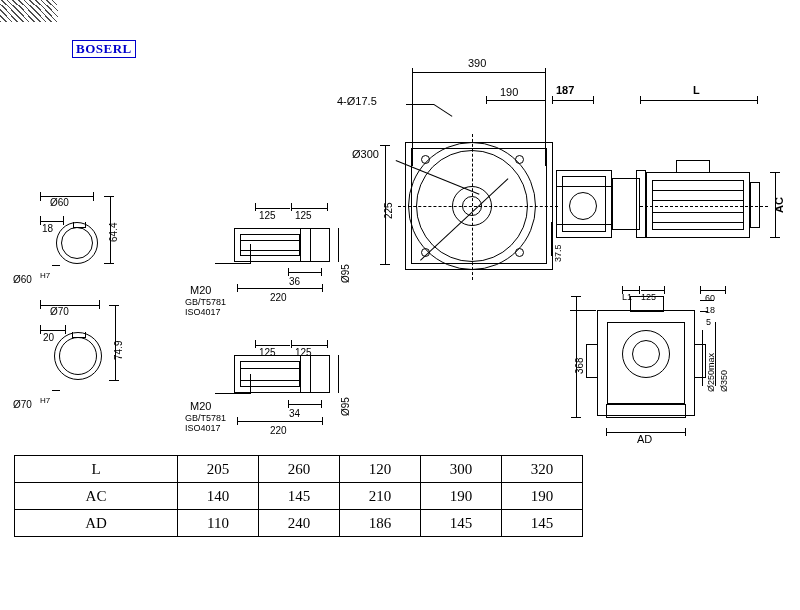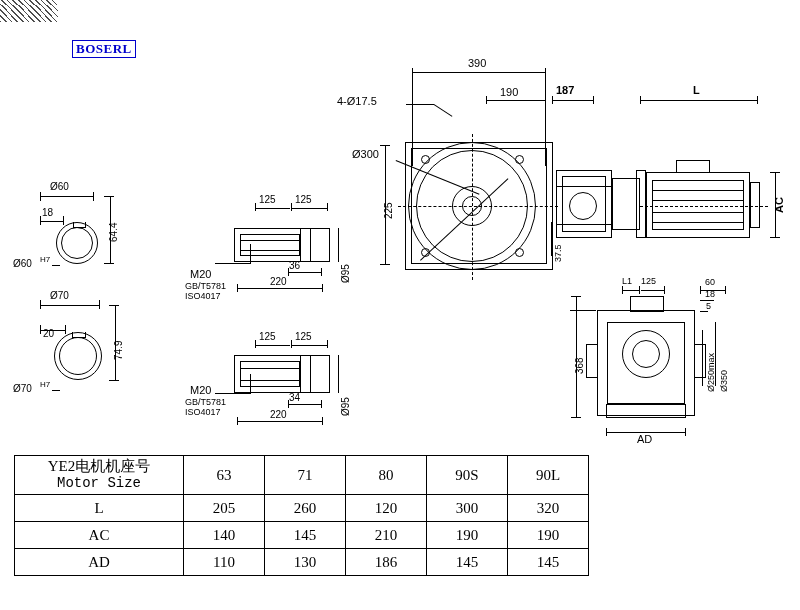--- a/index.html
+++ b/index.html
@@ -24,21 +24,21 @@
     border:1px solid #0000cc;color:#0000cc;
     font-family:"Liberation Serif", serif;
     font-weight:bold;font-size:13px;
     padding:0px 3px;letter-spacing:0.5px;
   }
 
   
   .ln{position:absolute;background:#000;}
   .h{height:1px;}
   .v{width:1px;}
-  .lbl{position:absolute;font-family:"Liberation Sans",sans-serif;font-size:10px;white-space:nowrap;}
+  .lbl{position:absolute;font-family:"Liberation Sans",sans-serif;font-size:10px;white-space:nowrap;margin-top:16px;}
   .lbl11{position:absolute;font-family:"Liberation Sans",sans-serif;font-size:11px;white-space:nowrap;}
   .lblb{position:absolute;font-family:"Liberation Sans",sans-serif;font-size:11px;font-weight:bold;white-space:nowrap;}
   .vlbl{position:absolute;font-family:"Liberation Sans",sans-serif;font-size:10px;white-space:nowrap;
         transform-origin:0 0;transform:rotate(-90deg);}
   .vlblb{position:absolute;font-family:"Liberation Sans",sans-serif;font-size:11px;font-weight:bold;white-space:nowrap;
         transform-origin:0 0;transform:rotate(-90deg);}
   .box{position:absolute;border:1px solid #000;box-sizing:border-box;}
   .circle{position:absolute;border:1px solid #000;border-radius:50%;box-sizing:border-box;}
   .dash{position:absolute;border-top:1px dashed #000;}
   .dashv{position:absolute;border-left:1px dashed #000;}
@@ -95,21 +95,21 @@
     <div class="ln h" style="left:52px;top:265px;width:8px;"></div>
   </div>
 
   <div>
     <div class="ln h" style="left:40px;top:305px;width:60px;"></div>
     <div class="ln v" style="left:40px;top:300px;height:9px;"></div>
     <div class="ln v" style="left:99px;top:300px;height:9px;"></div>
     <div class="lbl" style="left:50px;top:290px;">Ø70</div>
 
     <div class="ln h" style="left:40px;top:330px;width:26px;"></div>
-    <div class="lbl" style="left:43px;top:328px;">20</div>
+    <div class="lbl" style="left:43px;top:316px;">20</div>
     <div class="ln v" style="left:40px;top:325px;height:9px;"></div>
     <div class="ln v" style="left:65px;top:325px;height:9px;"></div>
 
     <div class="circle" style="left:54px;top:332px;width:48px;height:48px;"></div>
     <div class="circle" style="left:59px;top:337px;width:38px;height:38px;"></div>
     <div class="ln h" style="left:72px;top:337px;width:13px;"></div>
     <div class="ln v" style="left:72px;top:332px;height:6px;"></div>
     <div class="ln v" style="left:85px;top:332px;height:6px;"></div>
 
     <div class="ln v" style="left:115px;top:305px;height:76px;"></div>
@@ -327,51 +327,40 @@
     <div class="ln h" style="left:606px;top:432px;width:80px;"></div>
     <div class="ln v" style="left:606px;top:428px;height:8px;"></div>
     <div class="ln v" style="left:685px;top:428px;height:8px;"></div>
     <div class="lbl11" style="left:637px;top:433px;">AD</div>
 
     <div class="ln h" style="left:570px;top:310px;width:26px;"></div>
   </div>
 
   <table class="spec">
     <tbody>
-      <tr>
-        <td class="k hd" rowspan="1">
-          <div>YE2电机机座号</div>
-          <div style="font-family:'Liberation Mono',monospace;font-size:14px;">Motor Size</div>
-        </td>
-        <td class="c">63</td>
-        <td class="c">71</td>
-        <td class="c">80</td>
-        <td class="c">90S</td>
-        <td class="c">90L</td>
-      </tr>
       <tr>
         <td class="k">L</td>
         <td class="c">205</td>
         <td class="c">260</td>
         <td class="c">120</td>
         <td class="c">300</td>
         <td class="c">320</td>
       </tr>
       <tr>
         <td class="k">AC</td>
         <td class="c">140</td>
         <td class="c">145</td>
         <td class="c">210</td>
         <td class="c">190</td>
         <td class="c">190</td>
       </tr>
       <tr>
         <td class="k">AD</td>
         <td class="c">110</td>
-        <td class="c">130</td>
+        <td class="c">240</td>
         <td class="c">186</td>
         <td class="c">145</td>
         <td class="c">145</td>
       </tr>
     </tbody>
   </table>
 
 </div>
 
 </body></html>

